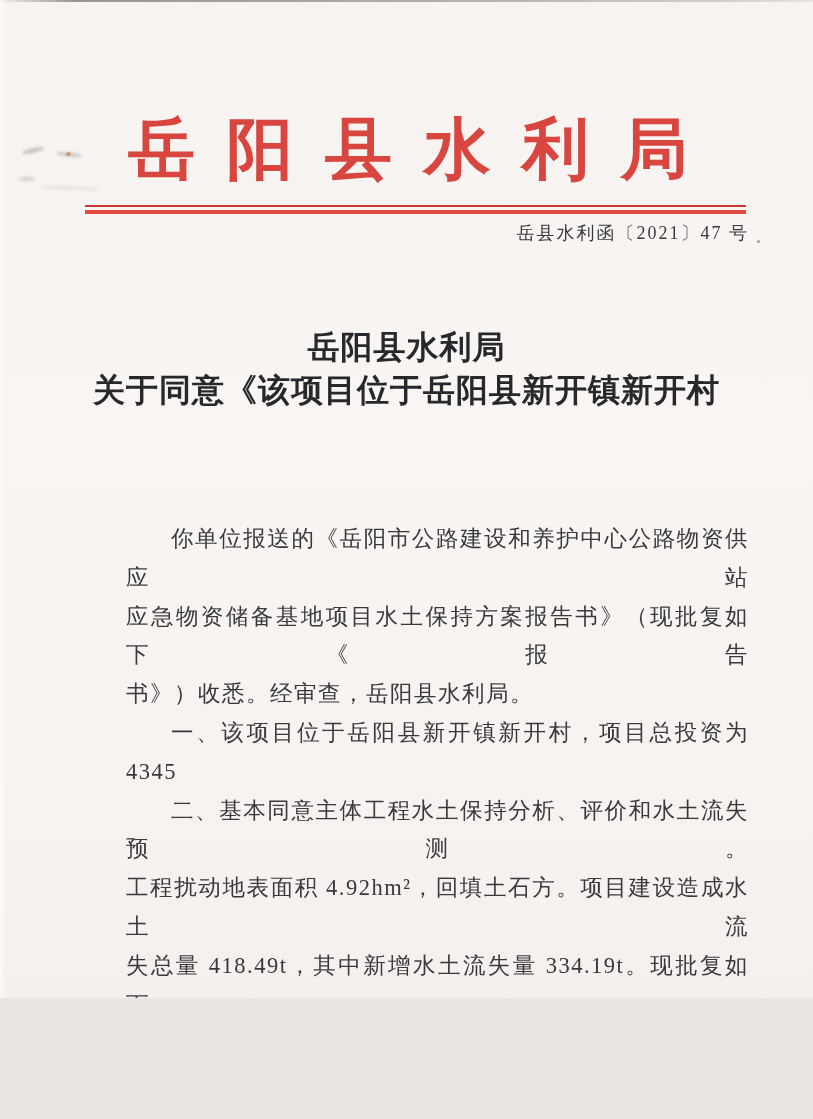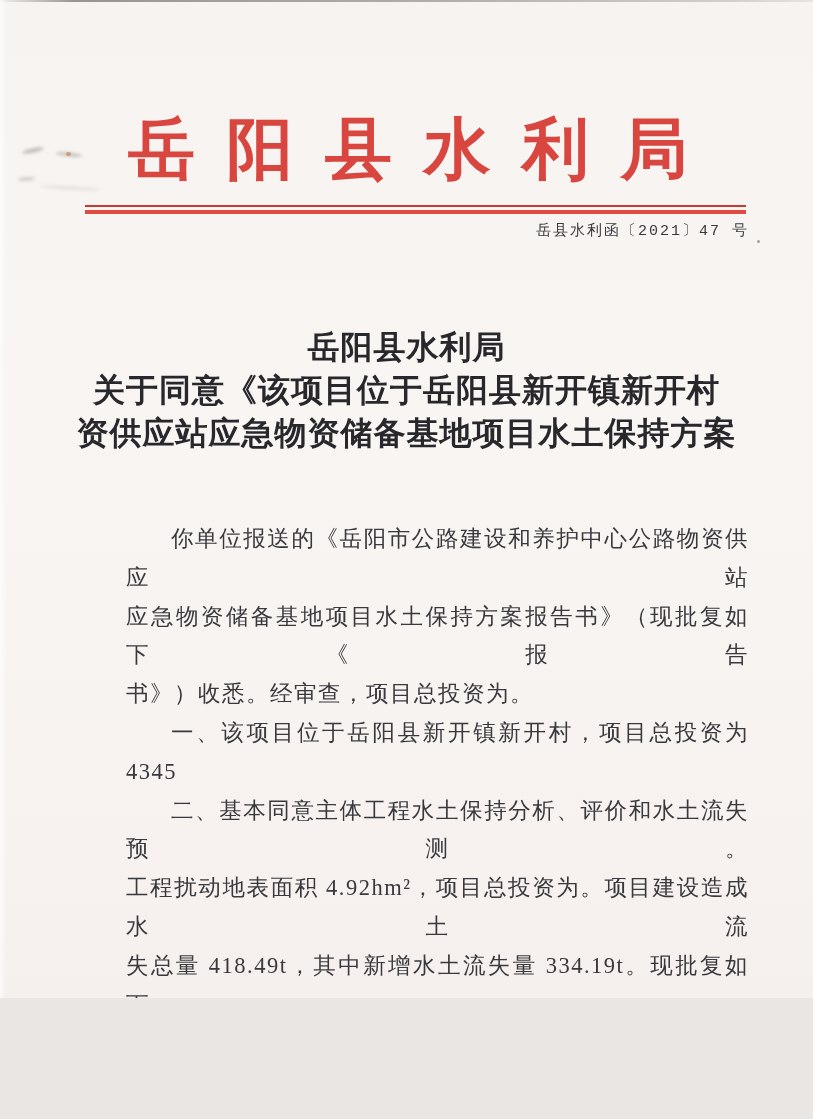--- a/index.html
+++ b/index.html
@@ -42,24 +42,23 @@
     white-space: nowrap;
   }
   .rule { position: absolute; }
   .rule .thin  { height: 2px; background: var(--rule-red-dark, #c93831); }
   .rule .thick { height: 4px; background: var(--rule-red, #e14a42); margin-top: 3px; }
   .header-rule { top: 205px; left: 85px; width: 661px; }
   .footer-rule { top: 1020px; left: 84px; width: 673px; }
 
   .doc-number {
     position: absolute; top: 221px; right: 64px;
-    font-size: 15px; letter-spacing: 2px;
+    font-size: 18px; letter-spacing: 2px;
     color: var(--ink, #3f3f44);
     white-space: nowrap;
-    font-family: Liberation Mono, monospace;
   }
   .doc-dot {
     position: absolute; top: 240px; right: 53px;
     width: 3px; height: 3px; border-radius: 50%;
     background: rgba(80,80,95,0.5);
   }
 
   .title {
     position: absolute; top: 326px; left: 34px; right: 34px;
     text-align: center;
@@ -100,30 +99,29 @@
     <div class="thin"></div>
     <div class="thick"></div>
   </div>
 
   <div class="doc-number">岳县水利函〔2021〕47 号</div>
   <div class="doc-dot"></div>
 
   <div class="title">
       <div class="title-line">岳阳县水利局</div>
       <div class="title-line">关于同意《该项目位于岳阳县新开镇新开村</div>
-      <div class="title-line">资供应站应急物资储备基地项目水土保持方案</div>
     </div>
 
   <div class="body-text">
       <div class="body-line indent full">你单位报送的《岳阳市公路建设和养护中心公路物资供应站</div>
       <div class="body-line full">应急物资储备基地项目水土保持方案报告书》（现批复如下《报告</div>
-      <div class="body-line">书》）收悉。经审查，项目总投资为。</div>
+      <div class="body-line">书》）收悉。经审查，岳阳县水利局。</div>
       <div class="body-line indent full">一、该项目位于岳阳县新开镇新开村，项目总投资为 4345</div>
       <div class="body-line indent full">二、基本同意主体工程水土保持分析、评价和水土流失预测。</div>
-      <div class="body-line full">工程扰动地表面积 4.92hm²，项目总投资为。项目建设造成水土流</div>
+      <div class="body-line full">工程扰动地表面积 4.92hm²，回填土石方。项目建设造成水土流</div>
       <div class="body-line full">失总量 418.49t，其中新增水土流失量 334.19t。现批复如下</div>
       <div class="body-line">方 12.65 万 m³，回填土石方 12.65 万 m³。</div>
     </div>
 
   <div class="rule footer-rule">
     <div class="thin"></div>
     <div class="thick"></div>
   </div>
 </div>
 

